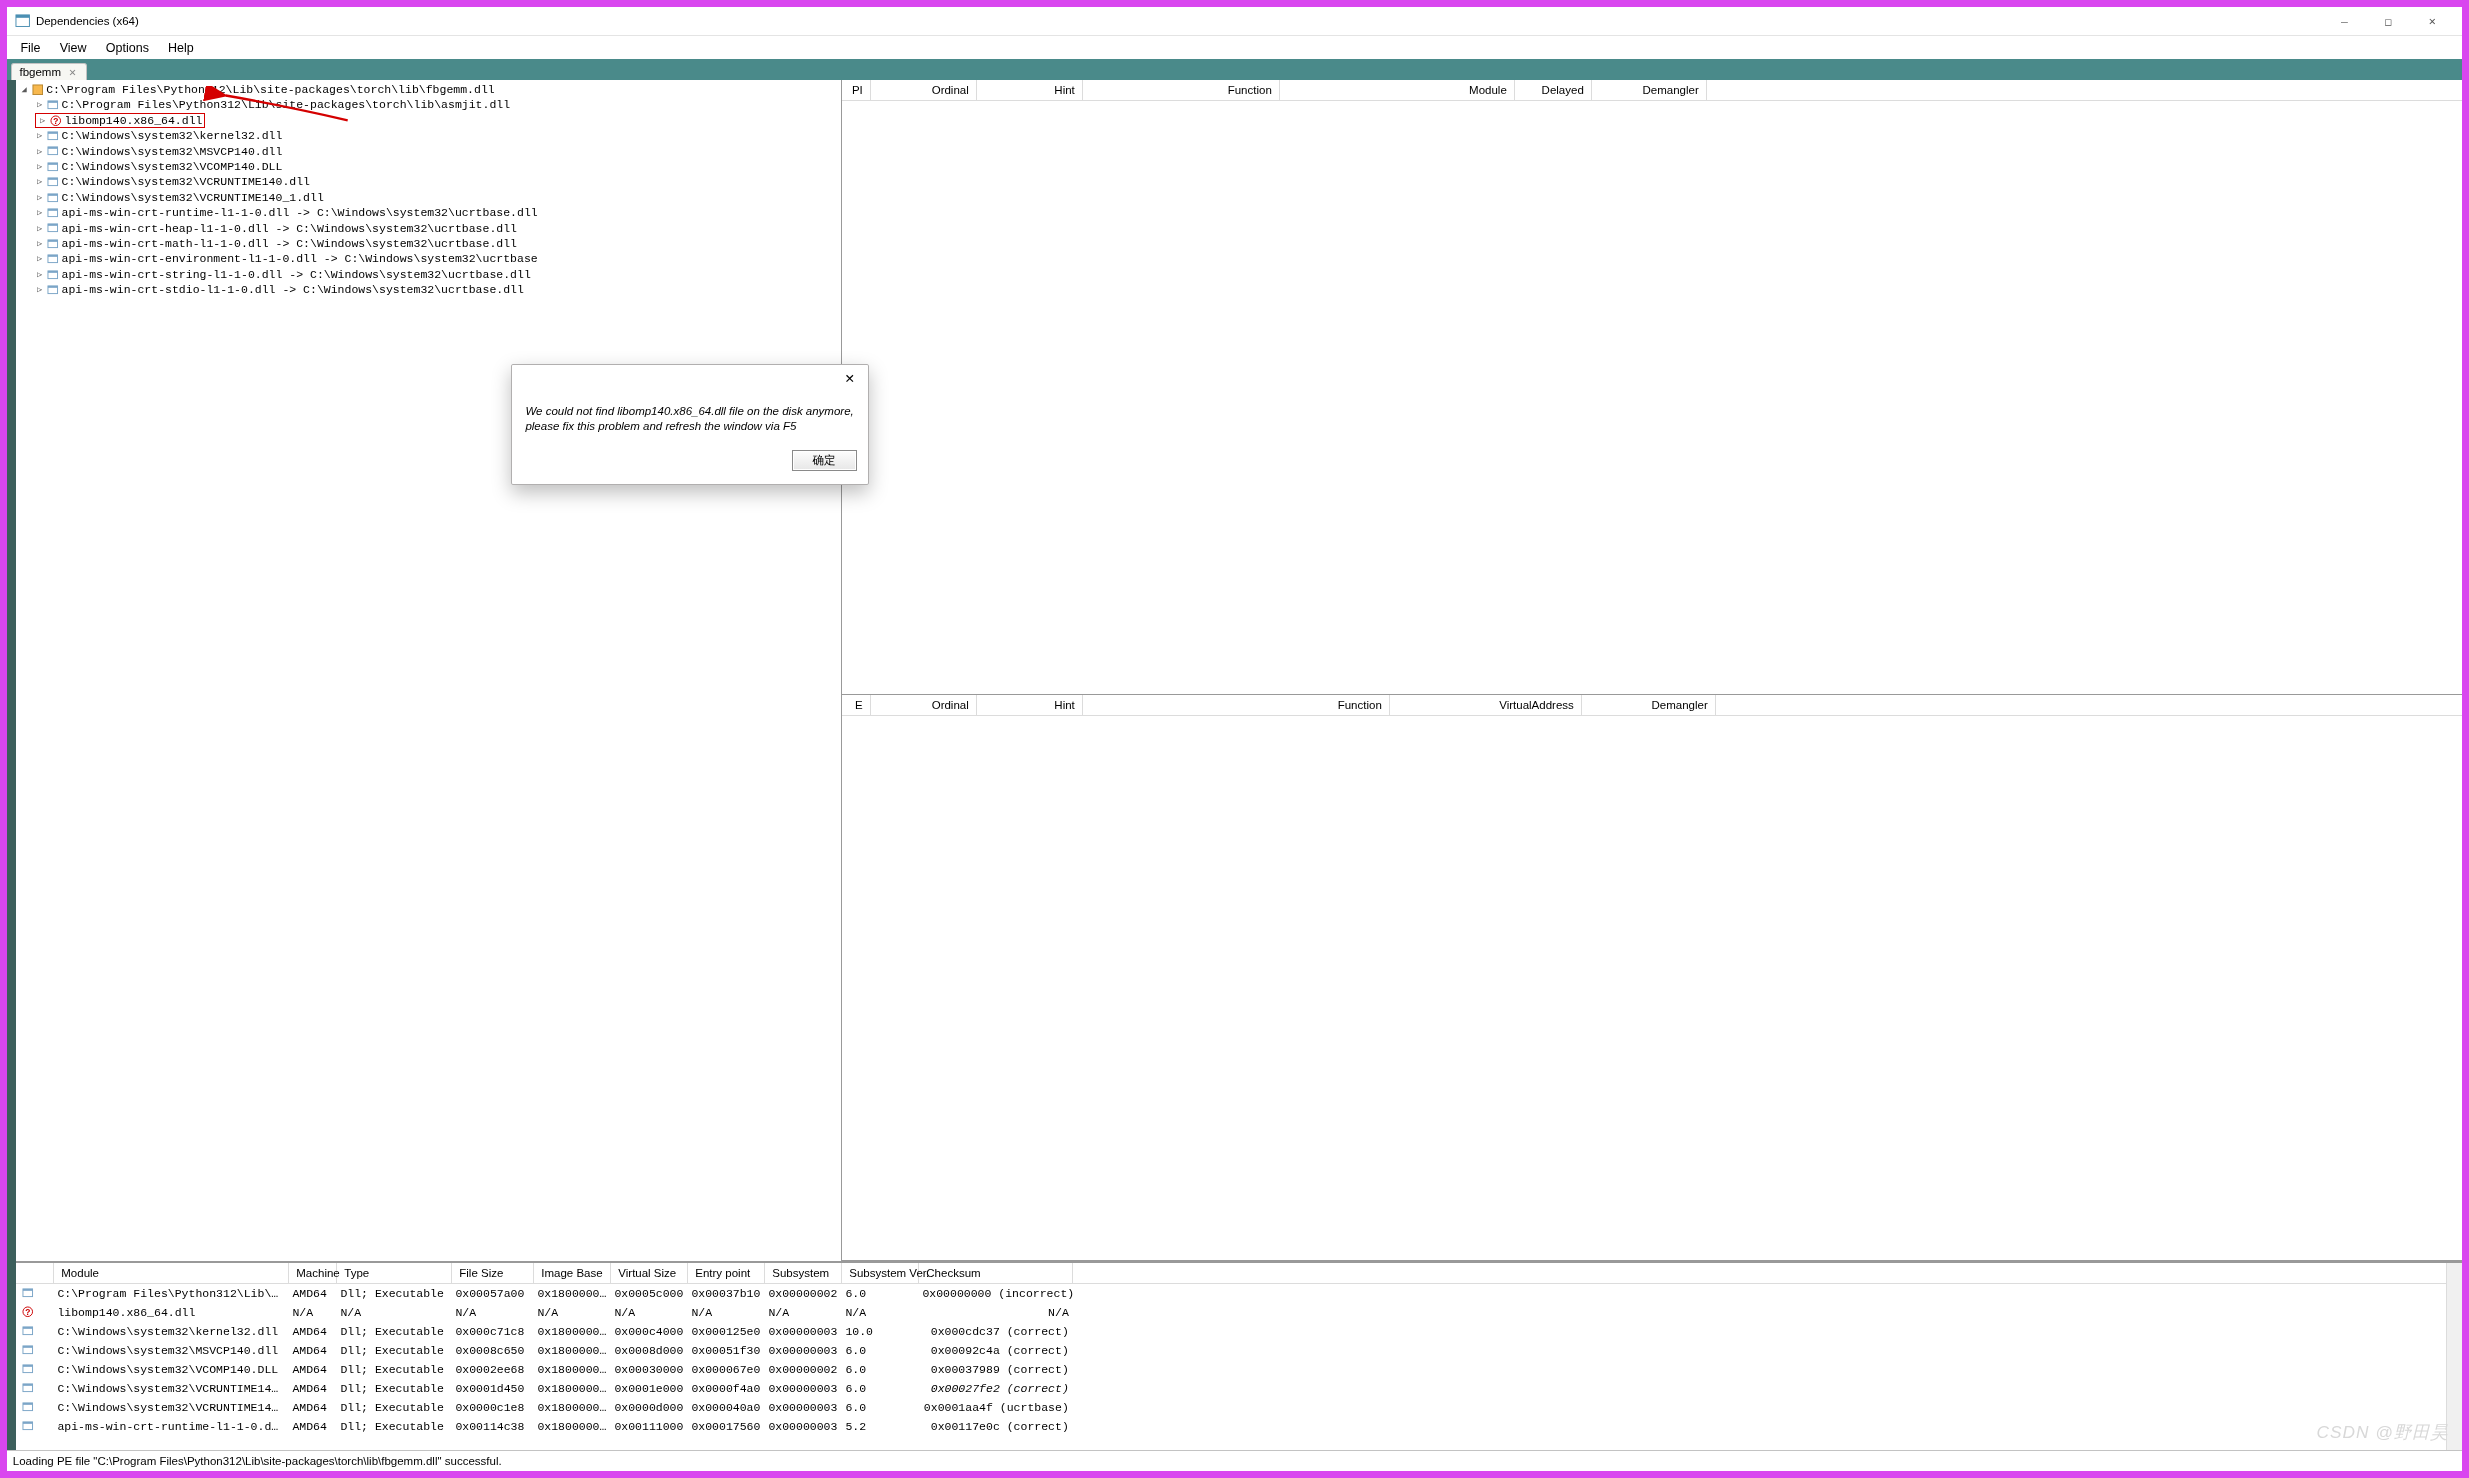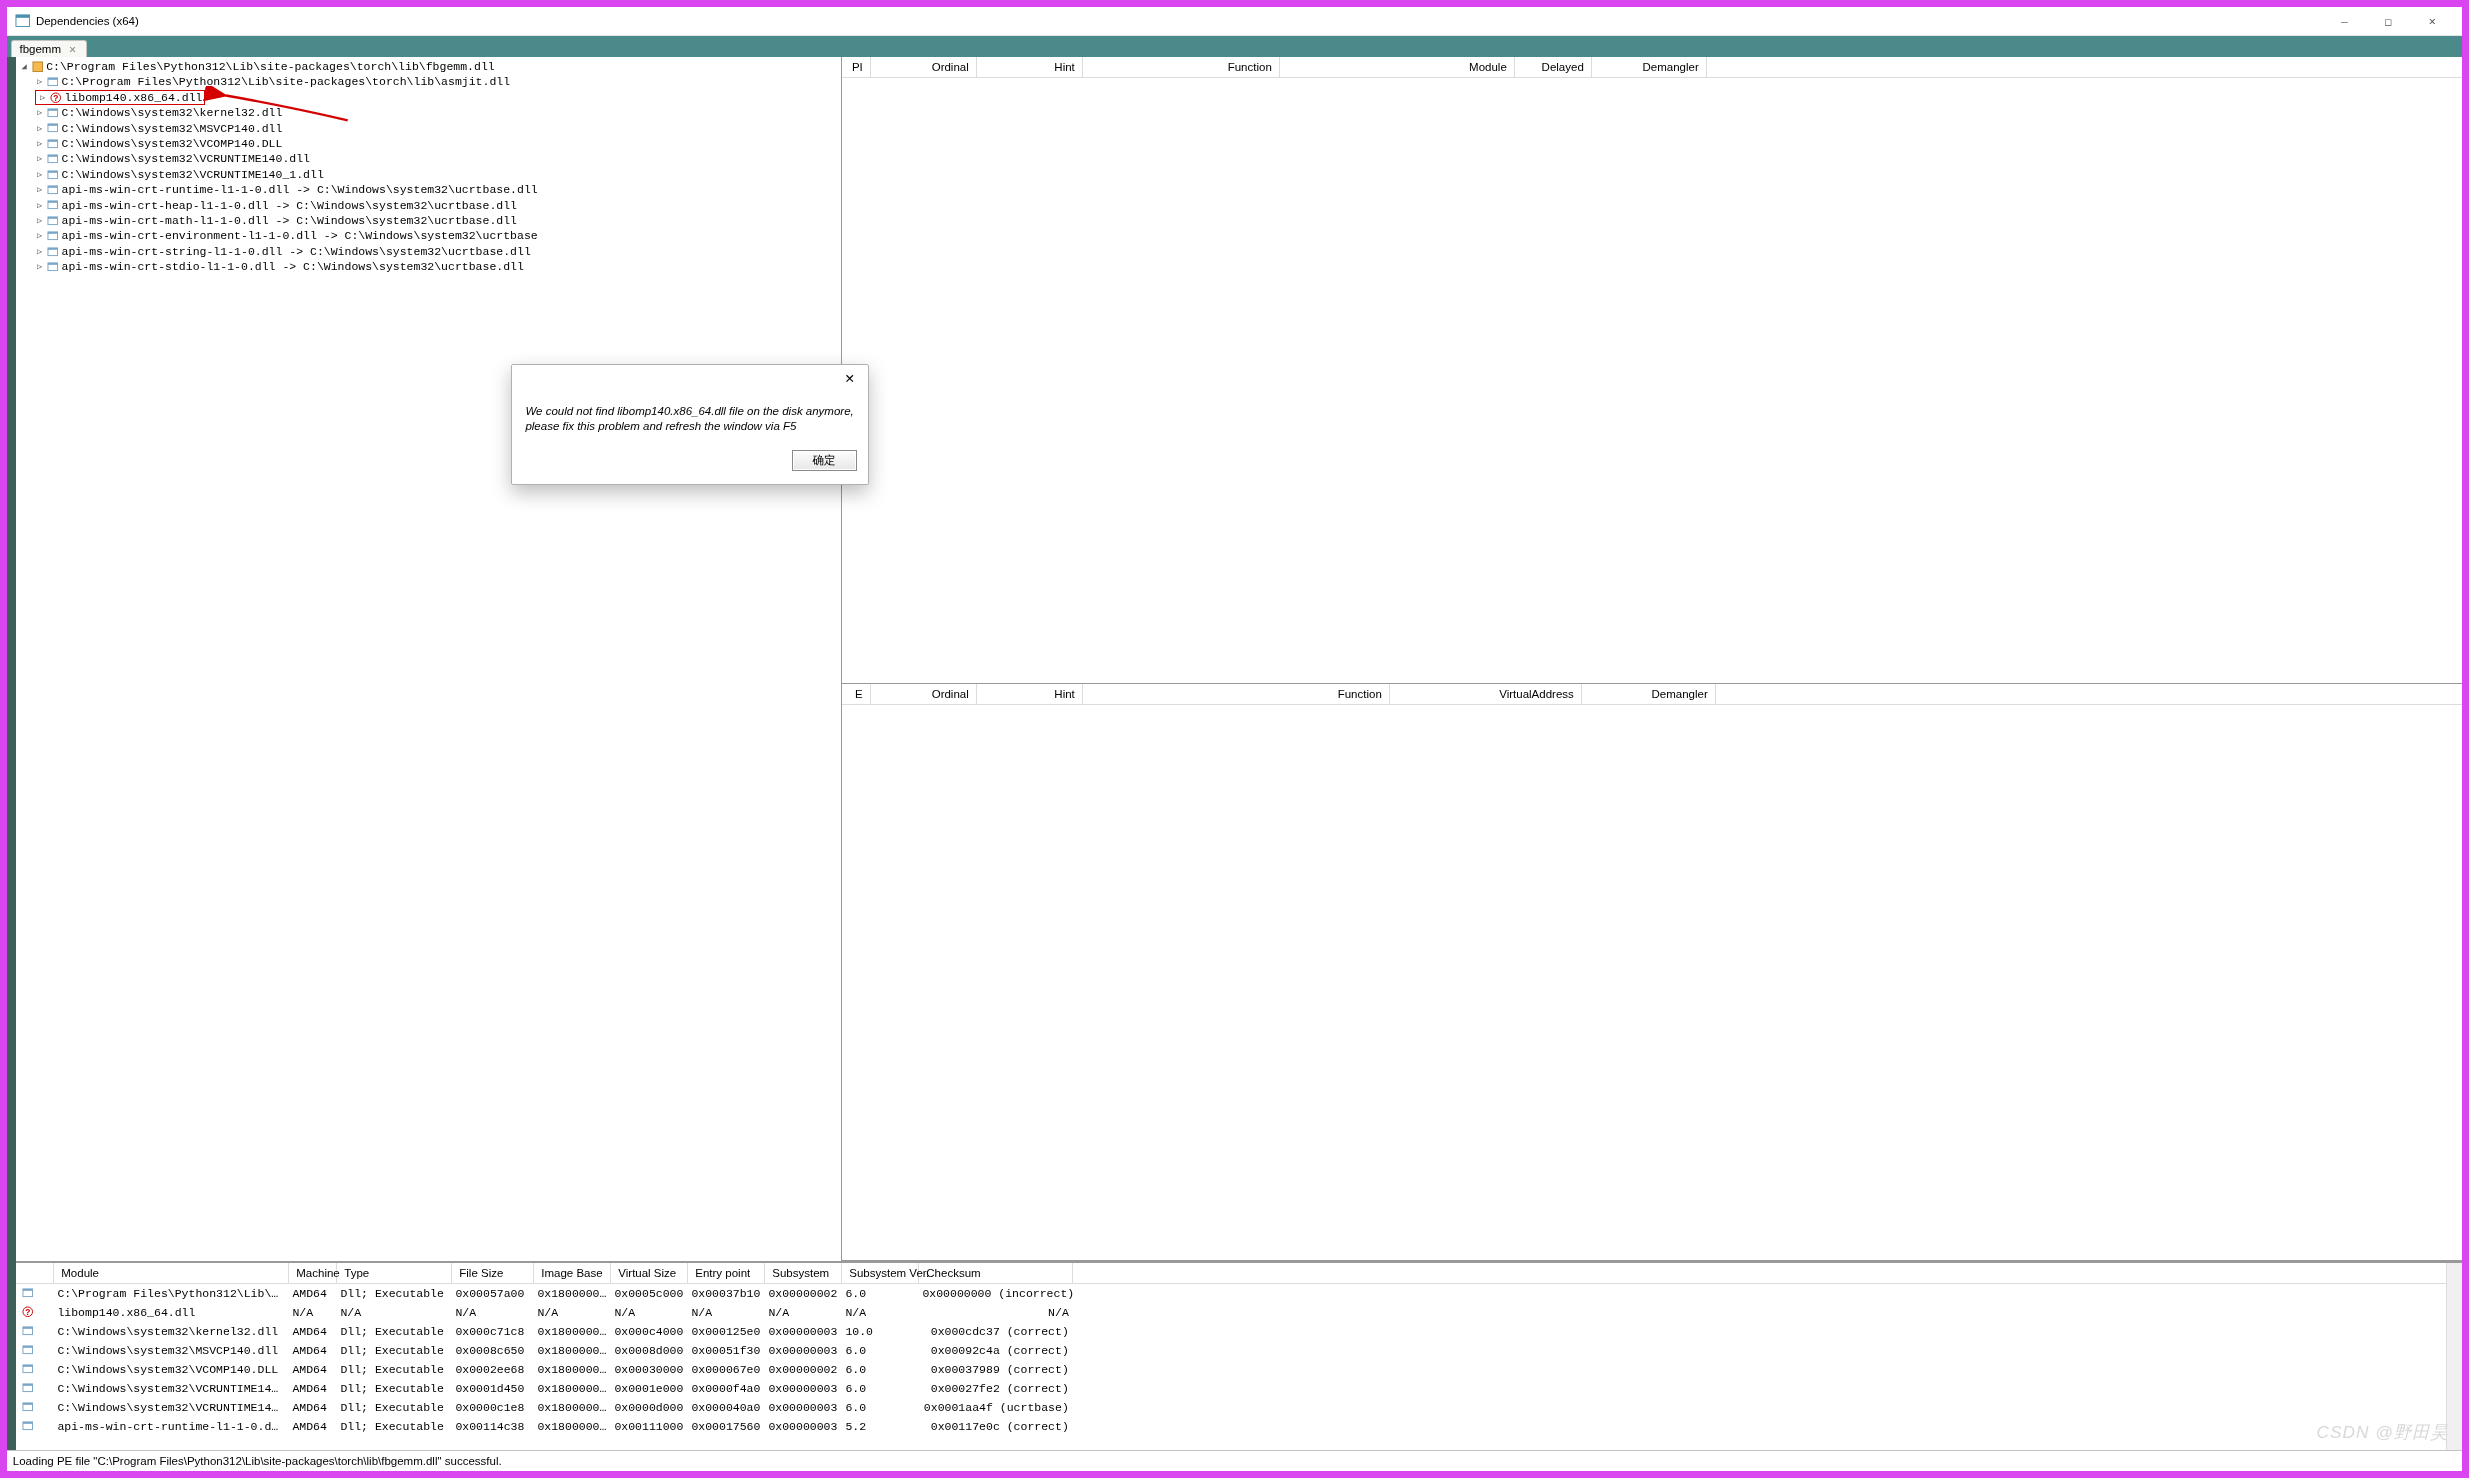--- a/index.html
+++ b/index.html
@@ -60,20 +60,26 @@
         </svg>
     </span>
     <span class="title">Dependencies (x64)</span>
     <div class="win-controls">
       <div class="btn">─</div>
       <div class="btn">◻</div>
       <div class="btn">✕</div>
     </div>
   </div>
 
+  <div class="menubar">
+    <div class="mitem">File</div>
+    <div class="mitem">View</div>
+    <div class="mitem">Options</div>
+    <div class="mitem">Help</div>
+  </div>
 
   <div class="tabstrip">
     <div class="tab">
       <span>fbgemm</span>
       <span class="closex">✕</span>
     </div>
   </div>
 
   <div class="layout-row">
     <div class="left-strip"></div>
@@ -378,21 +384,21 @@
                   </div>
                   <div class="mc" style="width:235px">C:\Windows\system32\VCRUNTIME140.dll</div>
                   <div class="mc" style="width:48px">AMD64</div>
                   <div class="mc" style="width:115px">Dll; Executable</div>
                   <div class="mc" style="width:82px">0x0001d450</div>
                   <div class="mc" style="width:77px">0x180000000</div>
                   <div class="mc" style="width:77px">0x0001e000</div>
                   <div class="mc" style="width:77px">0x0000f4a0</div>
                   <div class="mc" style="width:77px">0x00000003</div>
                   <div class="mc" style="width:77px">6.0</div>
-                  <div class="mc" style="width:154px"><span style="display:inline-block;width:100%;text-align:right;">0x00027fe2 (correct)</span></div>
+                  <div class="mc" style="width:154px"><span style="display:inline-block;width:100%;text-align:right;font-style:italic;">0x00027fe2 (correct)</span></div>
                 </div>
                 <div class="mrow">
                   <div class="mc" style="width:38px">
                     <span class="ticon">
                       <svg viewBox="0 0 12 12">
                         <rect x="1" y="2" width="10" height="8" fill="#fff" stroke="#7ba5c7"></rect>
                         <rect x="1" y="2" width="10" height="2" fill="#7ba5c7"></rect>
                       </svg>
                     </span>
                   </div>

